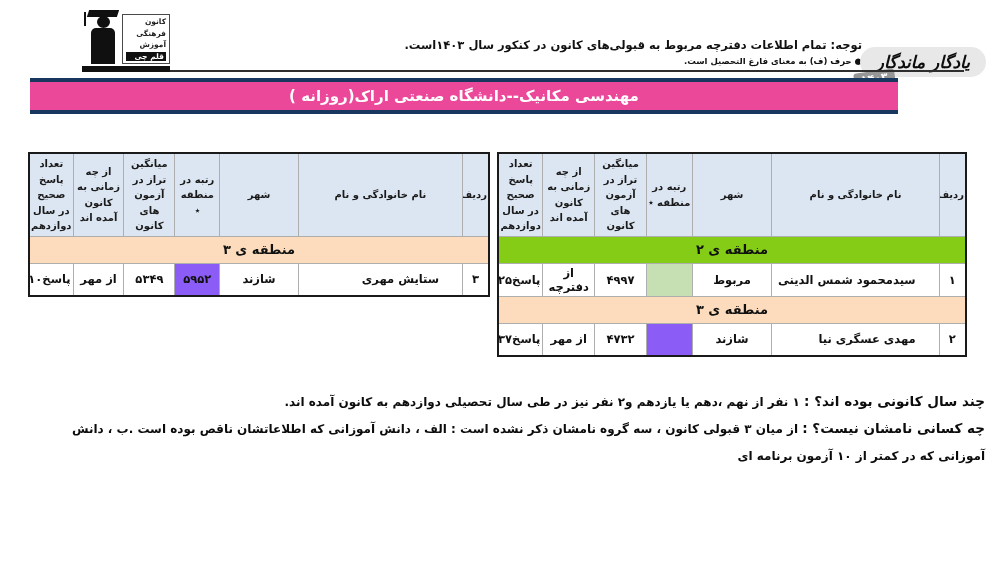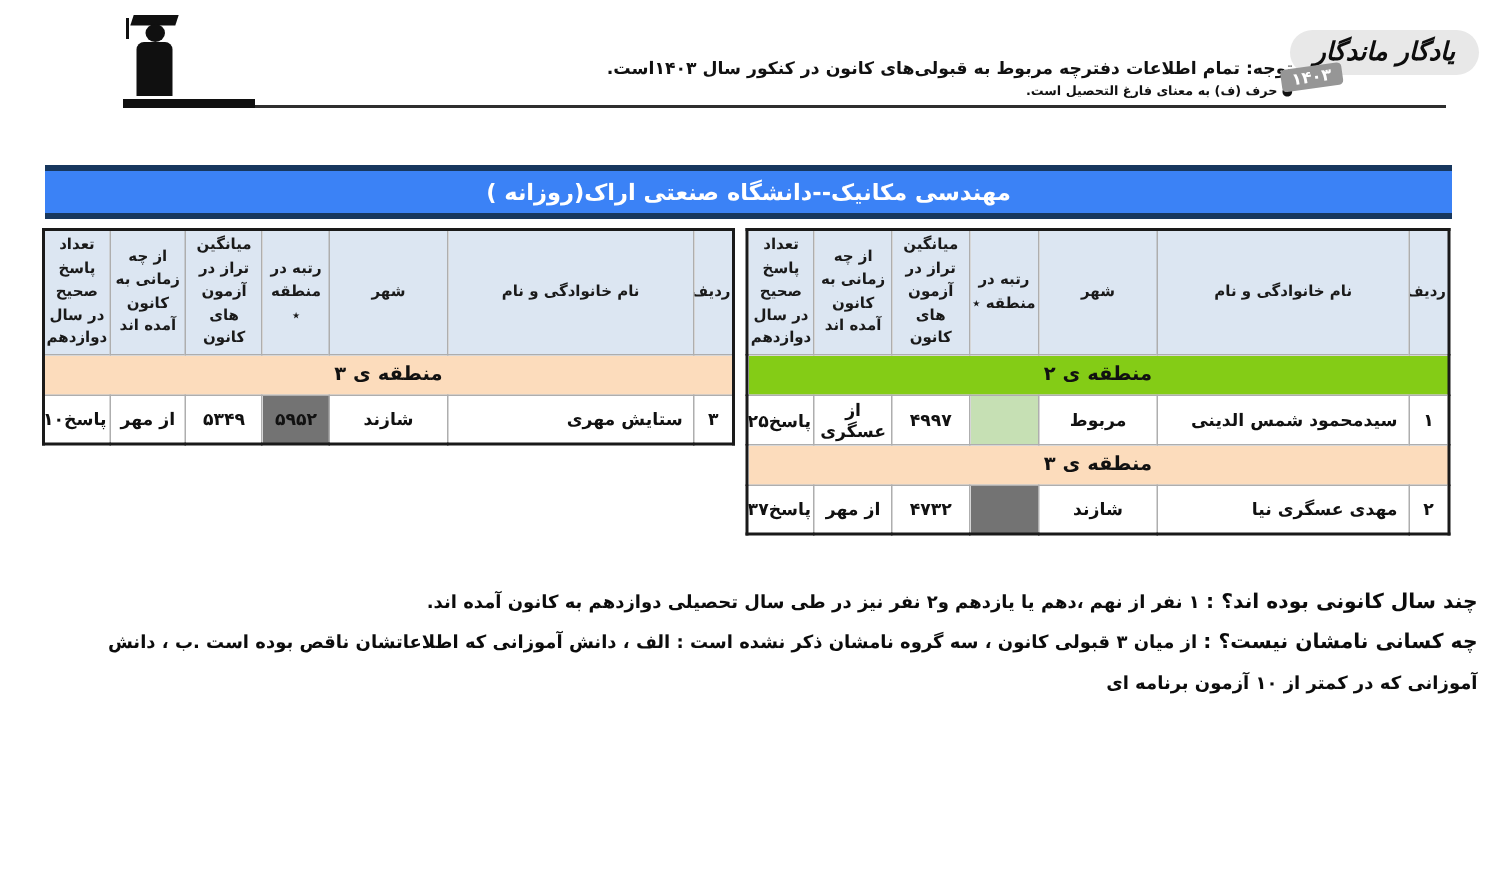--- a/index.html
+++ b/index.html
@@ -17,61 +17,67 @@
   .g-body{position:absolute;left:13px;top:24px;width:24px;height:36px;background:#101010;border-radius:5px 5px 0 0;}
   .g-base{position:absolute;left:4px;bottom:0;width:88px;height:6px;background:#101010;}
   .logo-box{position:absolute;left:44px;top:10px;width:48px;height:50px;border:1.5px solid #4a4a4a;background:#fff;
     display:flex;flex-direction:column;justify-content:space-between;padding:2px 3px;box-sizing:border-box;}
   .logo-box span{font-size:7.5px;font-weight:bold;text-align:right;direction:rtl;line-height:1.2;color:#222;}
   .logo-box span.inv{background:#101010;color:#fff;padding:0 2px;}
   .hdr-note{position:absolute;right:138px;top:38px;direction:rtl;text-align:right;}
   .hdr-note .main{font-size:11.5px;font-weight:bold;white-space:nowrap;}
   .hdr-note .sub{font-size:8.5px;font-weight:bold;margin-top:4px;margin-left:155px;white-space:nowrap;}
   .brand{position:absolute;right:14px;top:20px;}
-  .brand-pill{background:#e8e8e8;border-radius:18px;padding:5px 16px;}
+  .brand-pill{background:#e8e8e8;border-radius:18px;padding:5px 16px;margin-top:27px;}
   .brand-title{font-size:17px;font-weight:bold;font-style:italic;direction:rtl;white-space:nowrap;color:#0d0d0d;}
   .brand-year{position:absolute;left:-6px;bottom:-9px;background:#969696;color:#fff;font-size:11px;font-weight:bold;
     padding:1px 7px;border-radius:3px;transform:rotate(-8deg);}
   
-  .title-bar{position:absolute;left:30px;top:110px;width:938px;height:28px;background:#3b82f6;
+  .title-bar{position:absolute;left:30px;top:78px;width:868px;height:28px;background:#ec4899;
     border-top:4px solid #17375e;border-bottom:4px solid #17375e;
     display:flex;align-items:center;justify-content:center;}
   .title-bar span{color:#fff;font-size:15px;font-weight:bold;direction:rtl;}
   
   table.res{position:absolute;top:152px;border-collapse:collapse;table-layout:fixed;direction:rtl;background:#fff;
     border:2px solid #1a1a1a;}
   table.res.rt{right:33px;width:470px;}
   table.res.lt{left:28px;width:462px;}
   table.res th,table.res td{border:1px solid #aeaeae;box-sizing:border-box;overflow:hidden;}
   table.res thead tr{height:60px;}
   table.res th{background:#dce6f2;font-size:10px;font-weight:bold;text-align:center;padding:2px 1px;line-height:1.55;color:#1a1a1a;}
   tr.band{height:27px;}
   tr.band td{font-size:13px;font-weight:bold;text-align:center;}
   tr.band.green td{background:#84cc16;}
   tr.band.peach td{background:#fcdcbc;}
   tr.datarow{height:33px;}
   tr.datarow td{font-size:11.5px;font-weight:bold;text-align:center;padding:1px 2px;background:#fff;}
-  tr.datarow td.c-name{text-align:right;padding-right:7px;}
+  tr.datarow td.c-name{text-align:right;padding-right:23px;}
   tr.datarow td.bg-green{background:#c6e0b4;}
-  tr.datarow td.bg-peach{background:#737373;margin-left:12px;}
+  tr.datarow td.bg-peach{background:#8b5cf6;margin-left:12px;}
   col.c0{width:5.74%;} col.c1{width:35.74%;} col.c2{width:17.02%;} col.c3{width:9.79%;}
   col.c4{width:11.06%;} col.c5{width:11.06%;} col.c6{width:9.57%;}
   
   .notes{position:absolute;left:15px;right:15px;top:388px;direction:rtl;text-align:right;margin-left:28px;}
   .note-line{height:27px;font-size:12px;font-weight:bold;white-space:pre-wrap;line-height:27px;color:#0c0c0c;}
   .note-line .lead{font-size:13.5px;font-weight:bold;}
 </style>
 </head>
 <body>
 
 <div class="logo">
   <span class="g-tassel"></span>
   <span class="g-cap"></span>
   <span class="g-head"></span>
   <span class="g-body"></span>
+  <div class="logo-box">
+    <span>کانون</span>
+    <span>فرهنگی</span>
+    <span>آموزش</span>
+    <span class="inv">قلم چی</span>
+  </div>
   <span class="g-base"></span>
 </div>
 
 <div class="hdr-note">
   <div class="main">توجه: تمام اطلاعات دفترچه مربوط به قبولی‌های کانون در کنکور سال ۱۴۰۳است.</div>
   <div class="sub">● حرف (ف) به معنای فارغ التحصیل است.</div>
 </div>
 
 <div class="brand">
   <div class="brand-pill">
@@ -110,21 +116,21 @@
   <tbody>
     <tr class="band green">
       <td colspan="7">منطقه ی ۲</td>
     </tr>
     <tr class="datarow">
       <td>۱</td>
       <td class="c-name">سیدمحمود شمس الدینی</td>
       <td>مربوط</td>
       <td class="bg-green"></td>
       <td>۴۹۹۷</td>
-      <td>از عسگری</td>
+      <td>از دفترچه</td>
       <td>پاسخ۱۲۵</td>
     </tr>
     <tr class="band peach">
       <td colspan="7">منطقه ی ۳</td>
     </tr>
     <tr class="datarow">
       <td>۲</td>
       <td class="c-name">مهدی عسگری نیا</td>
       <td>شازند</td>
       <td class="bg-peach"></td>

